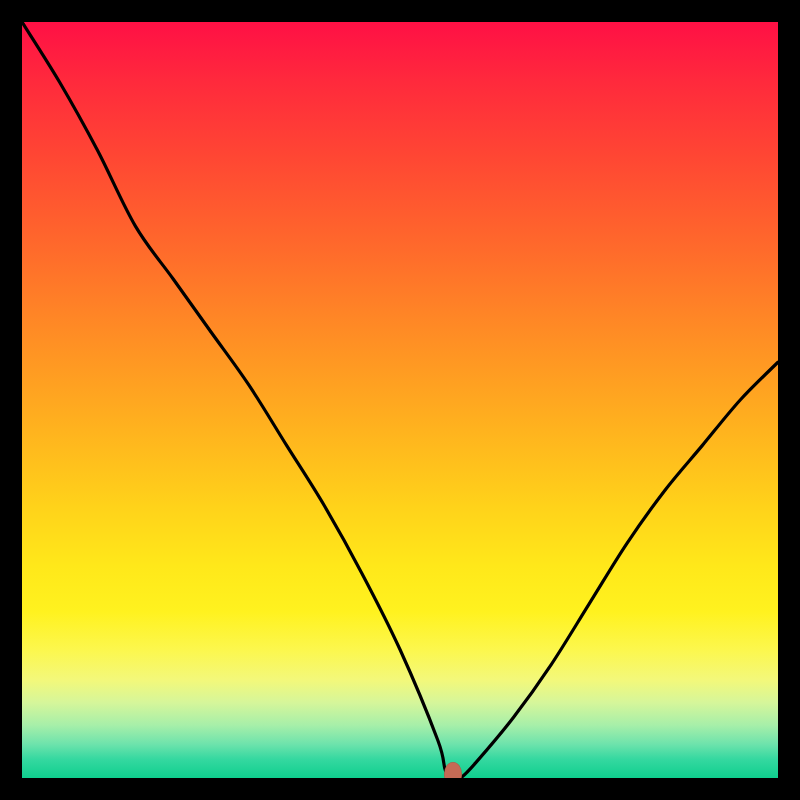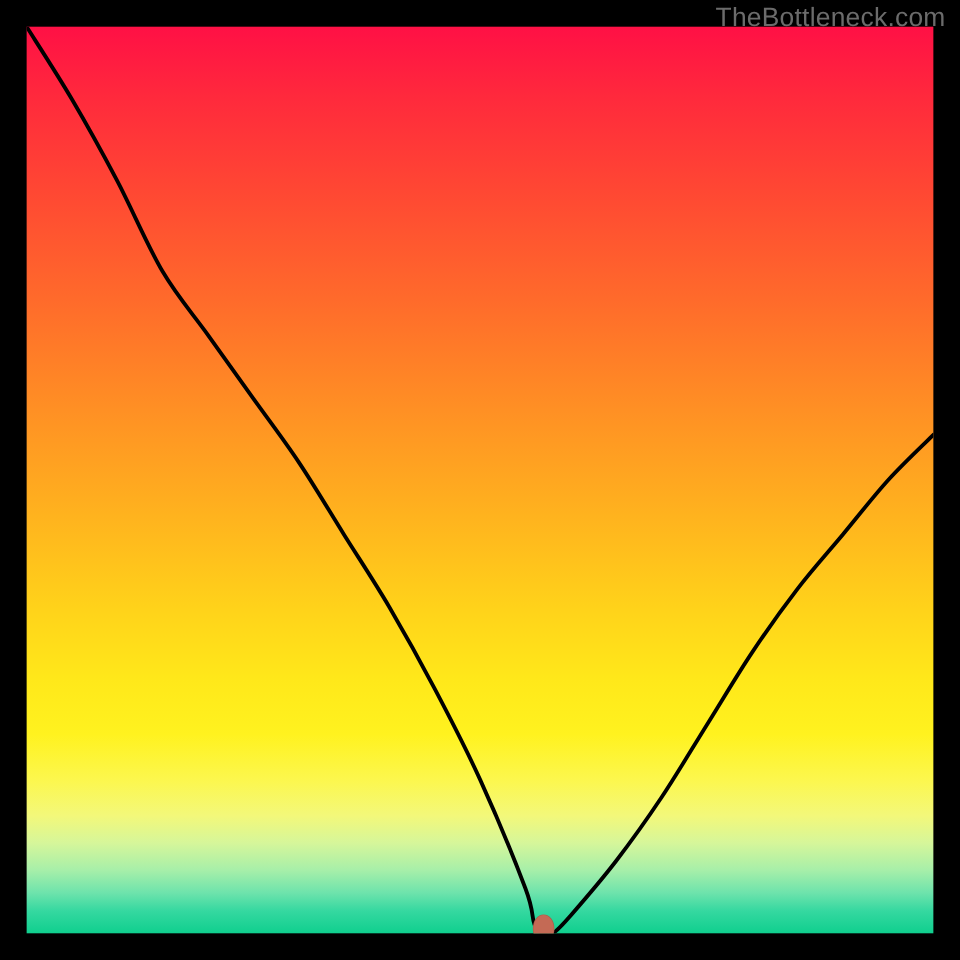--- a/index.html
+++ b/index.html
@@ -78,21 +78,20 @@
     background: #c46a55;
     z-index: 30;
     box-shadow: 0 0 0 0.5px rgba(0,0,0,0.15) inset;
   }
 </style>
 </head>
 <body>
 
 <div class="frame">
 
-  <div class="watermark">TheBottleneck.com</div>
 
   <div class="plot-area">
     <div class="gradient-bg"></div>
 
     <svg class="curve" viewBox="0 0 756 756" preserveAspectRatio="none">
       <path fill="none" stroke="#000" stroke-width="3.2" stroke-linecap="round" stroke-linejoin="round" d="M 0.0 0.0 C 6.3 10.1, 25.2 39.1, 37.8 60.5 C 50.4 81.9, 63.0 104.6, 75.6 128.5 C 88.2 152.5, 100.8 182.7, 113.4 204.1 C 126.0 225.5, 138.6 239.4, 151.2 257.0 C 163.8 274.7, 176.4 292.3, 189.0 310.0 C 201.6 327.6, 214.2 344.0, 226.8 362.9 C 239.4 381.8, 252.0 403.2, 264.6 423.4 C 277.2 443.5, 289.8 462.4, 302.4 483.8 C 315.0 505.3, 327.6 527.9, 340.2 551.9 C 352.8 575.8, 365.4 599.8, 378.0 627.5 C 390.6 655.2, 408.2 698.0, 415.8 718.2 C 423.4 738.4, 420.8 742.1, 423.4 748.4 C 425.9 754.7, 428.4 754.7, 430.9 756.0 C 433.4 757.3, 434.7 758.5, 438.5 756.0 C 442.3 753.5, 444.8 751.0, 453.6 740.9 C 462.4 730.8, 478.8 711.9, 491.4 695.5 C 504.0 679.1, 516.6 661.5, 529.2 642.6 C 541.8 623.7, 554.4 602.3, 567.0 582.1 C 579.6 562.0, 592.2 540.5, 604.8 521.6 C 617.4 502.7, 630.0 485.1, 642.6 468.7 C 655.2 452.3, 667.8 438.5, 680.4 423.4 C 693.0 408.2, 705.6 391.9, 718.2 378.0 C 730.8 364.1, 749.7 346.5, 756.0 340.2"></path>
     </svg>
 
     <div class="marker" style="left:421.9px; top:740.0px;"></div>
   </div>

